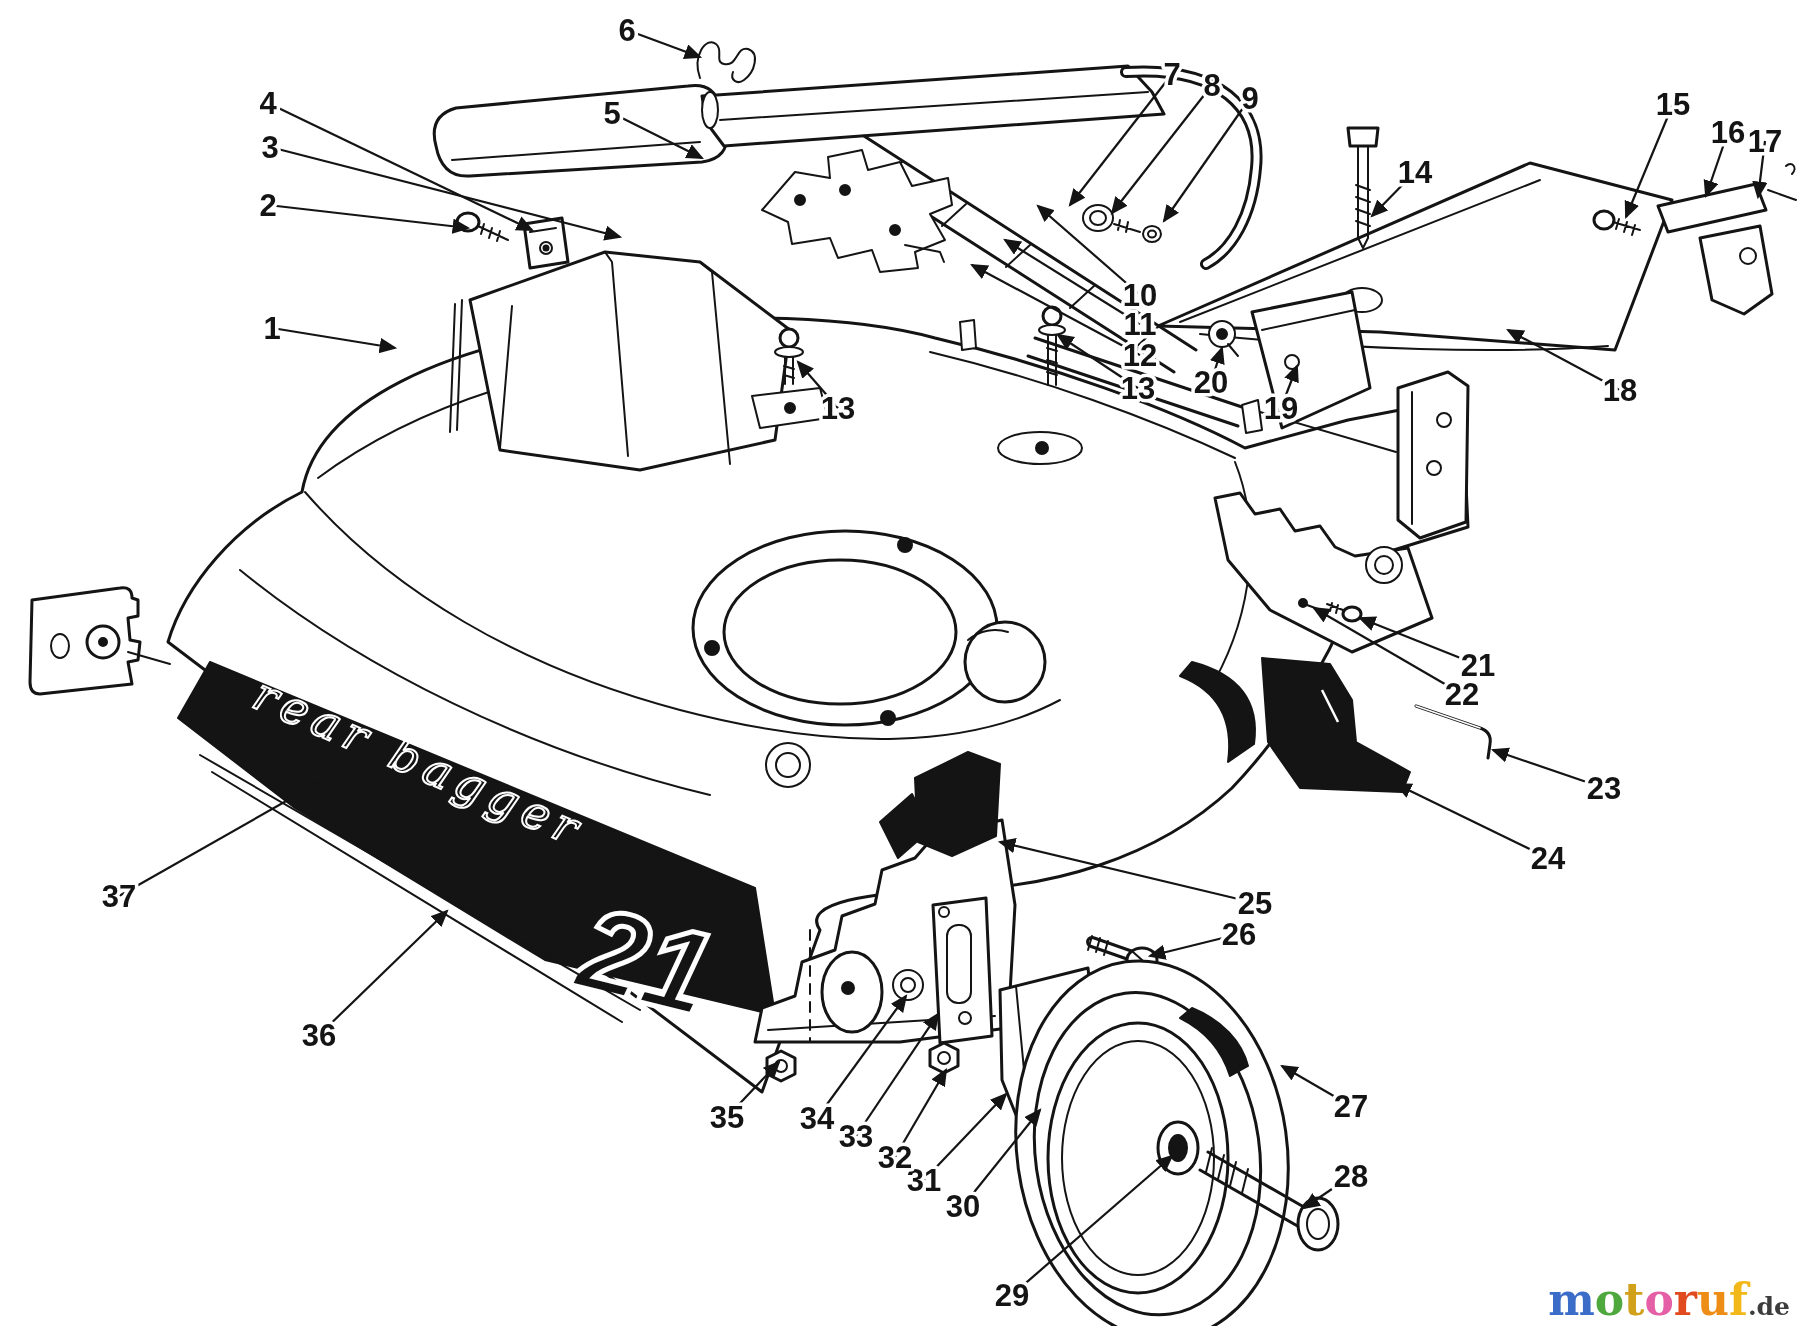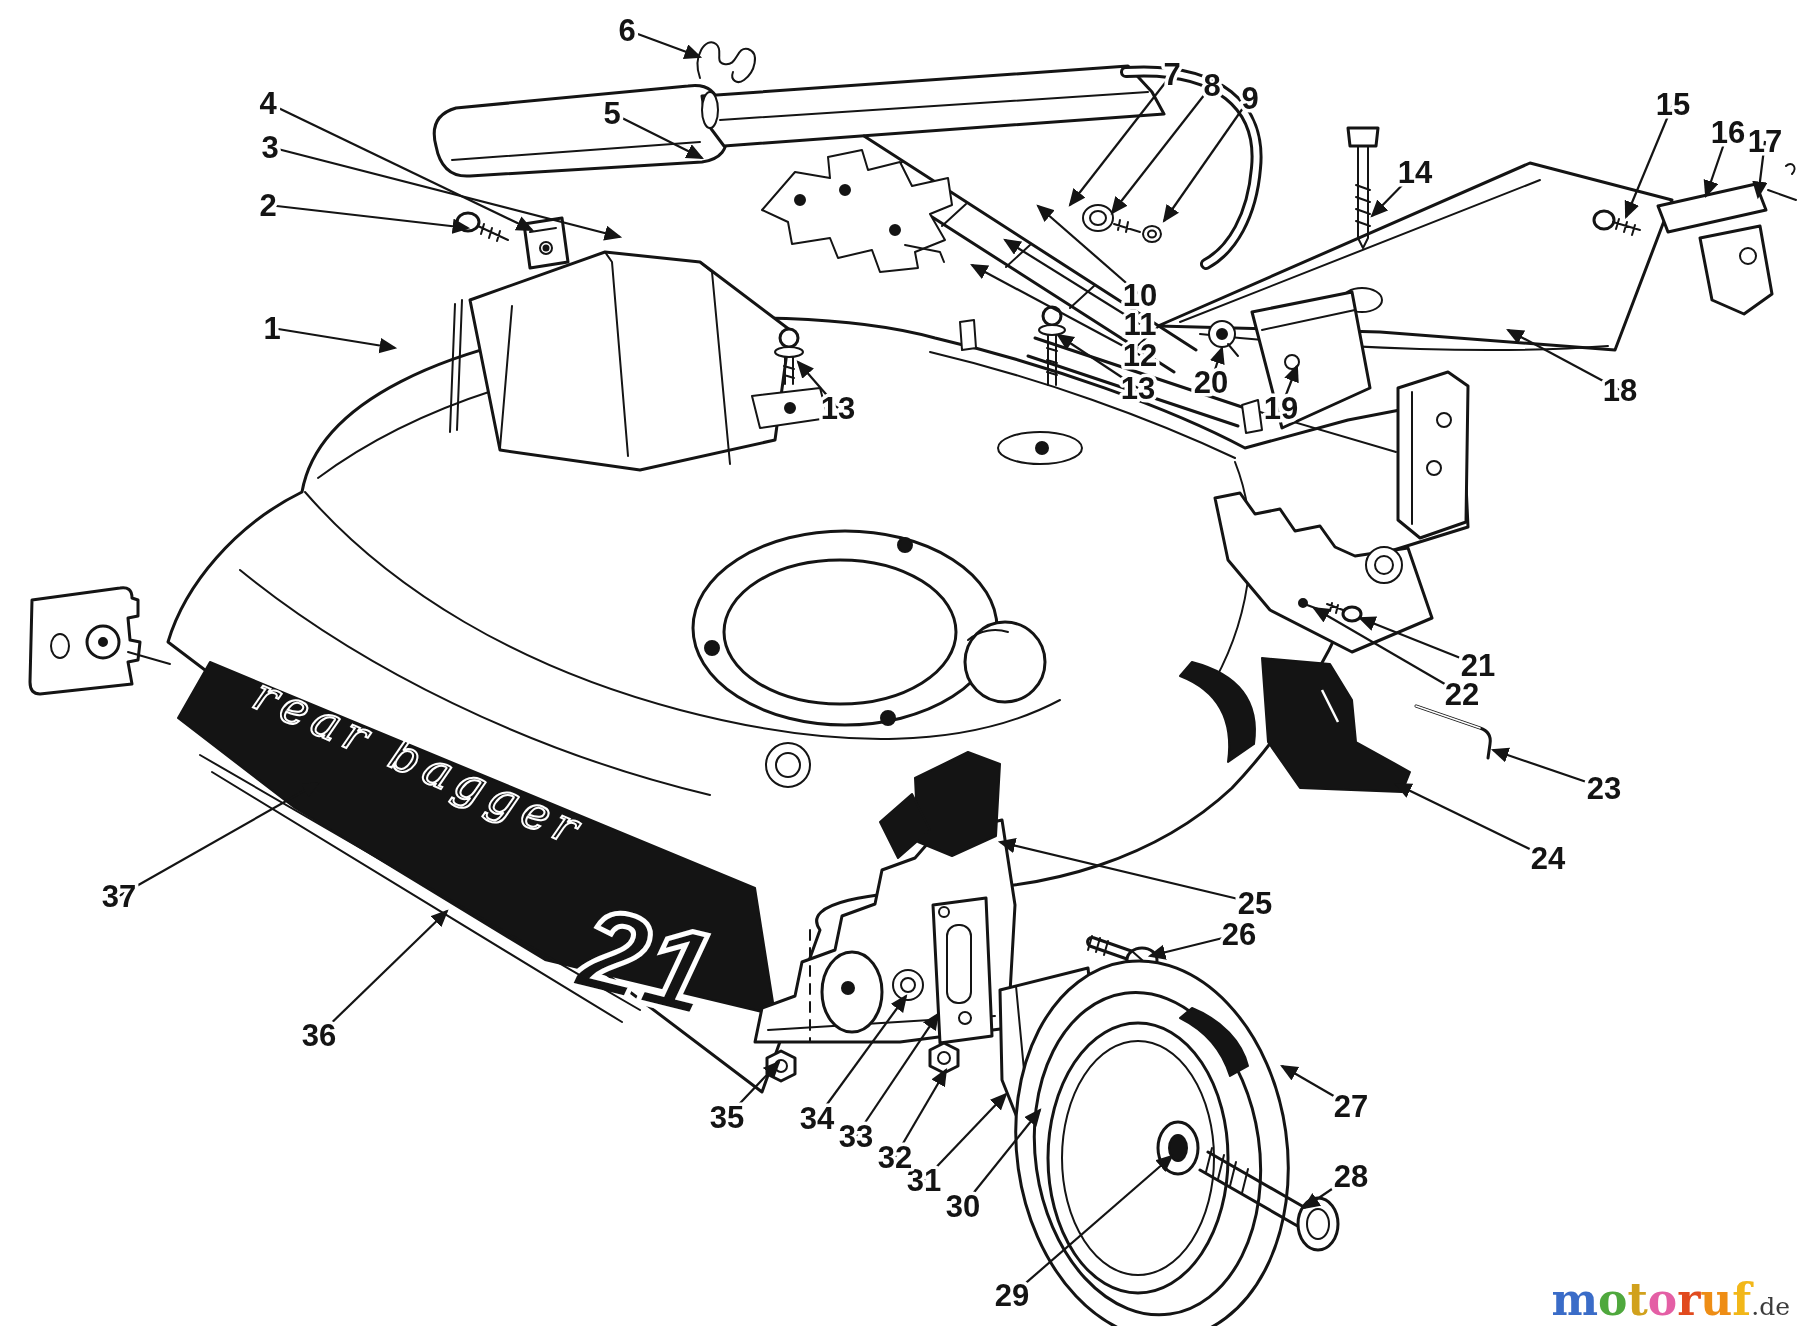--- a/index.html
+++ b/index.html
@@ -15,21 +15,21 @@
   .tube{fill:none;stroke:#141414;stroke-width:12;stroke-linecap:round;}
   .tubecore{fill:none;stroke:#ffffff;stroke-width:6;stroke-linecap:round;}
   .rodcore{fill:none;stroke:#ffffff;stroke-width:1.6;stroke-linecap:round;}
   .callout{font:bold 31px "Liberation Sans",sans-serif;fill:#141414;
            paint-order:stroke;stroke:#ffffff;stroke-width:7px;stroke-linejoin:round;}
   .leader{stroke:#141414;stroke-width:2.2;fill:none;marker-end:url(#arrowhead);}
   .script-text{font:italic 46px "DejaVu Serif",serif;fill:none;stroke:#ffffff;stroke-width:2px;letter-spacing:7px;}
   .decal-num{font:italic bold 118px "Liberation Sans",sans-serif;fill:#141414;stroke:#ffffff;stroke-width:5px;paint-order:fill;}
   .watermark{position:absolute;right:10px;bottom:4px;font-family:"DejaVu Serif",serif;
              font-weight:bold;font-size:44px;line-height:1;white-space:nowrap;}
-  .watermark .wm-suffix{font-size:25px;font-weight:normal;color:#3c3c3c;}
+  .watermark .wm-suffix{font-size:25px;font-weight:bold;color:#3c3c3c;}
 </style>
 </head>
 <body>
 
 <div class="stage">
 <svg width="1800" height="1326" viewBox="0 0 1800 1326">
   <defs>
     <marker id="arrowhead" markerWidth="9" markerHeight="8" refX="7" refY="3.5" orient="auto">
       <path d="M0,0 L8,3.5 L0,7 Z" fill="#141414"></path>
     </marker>

